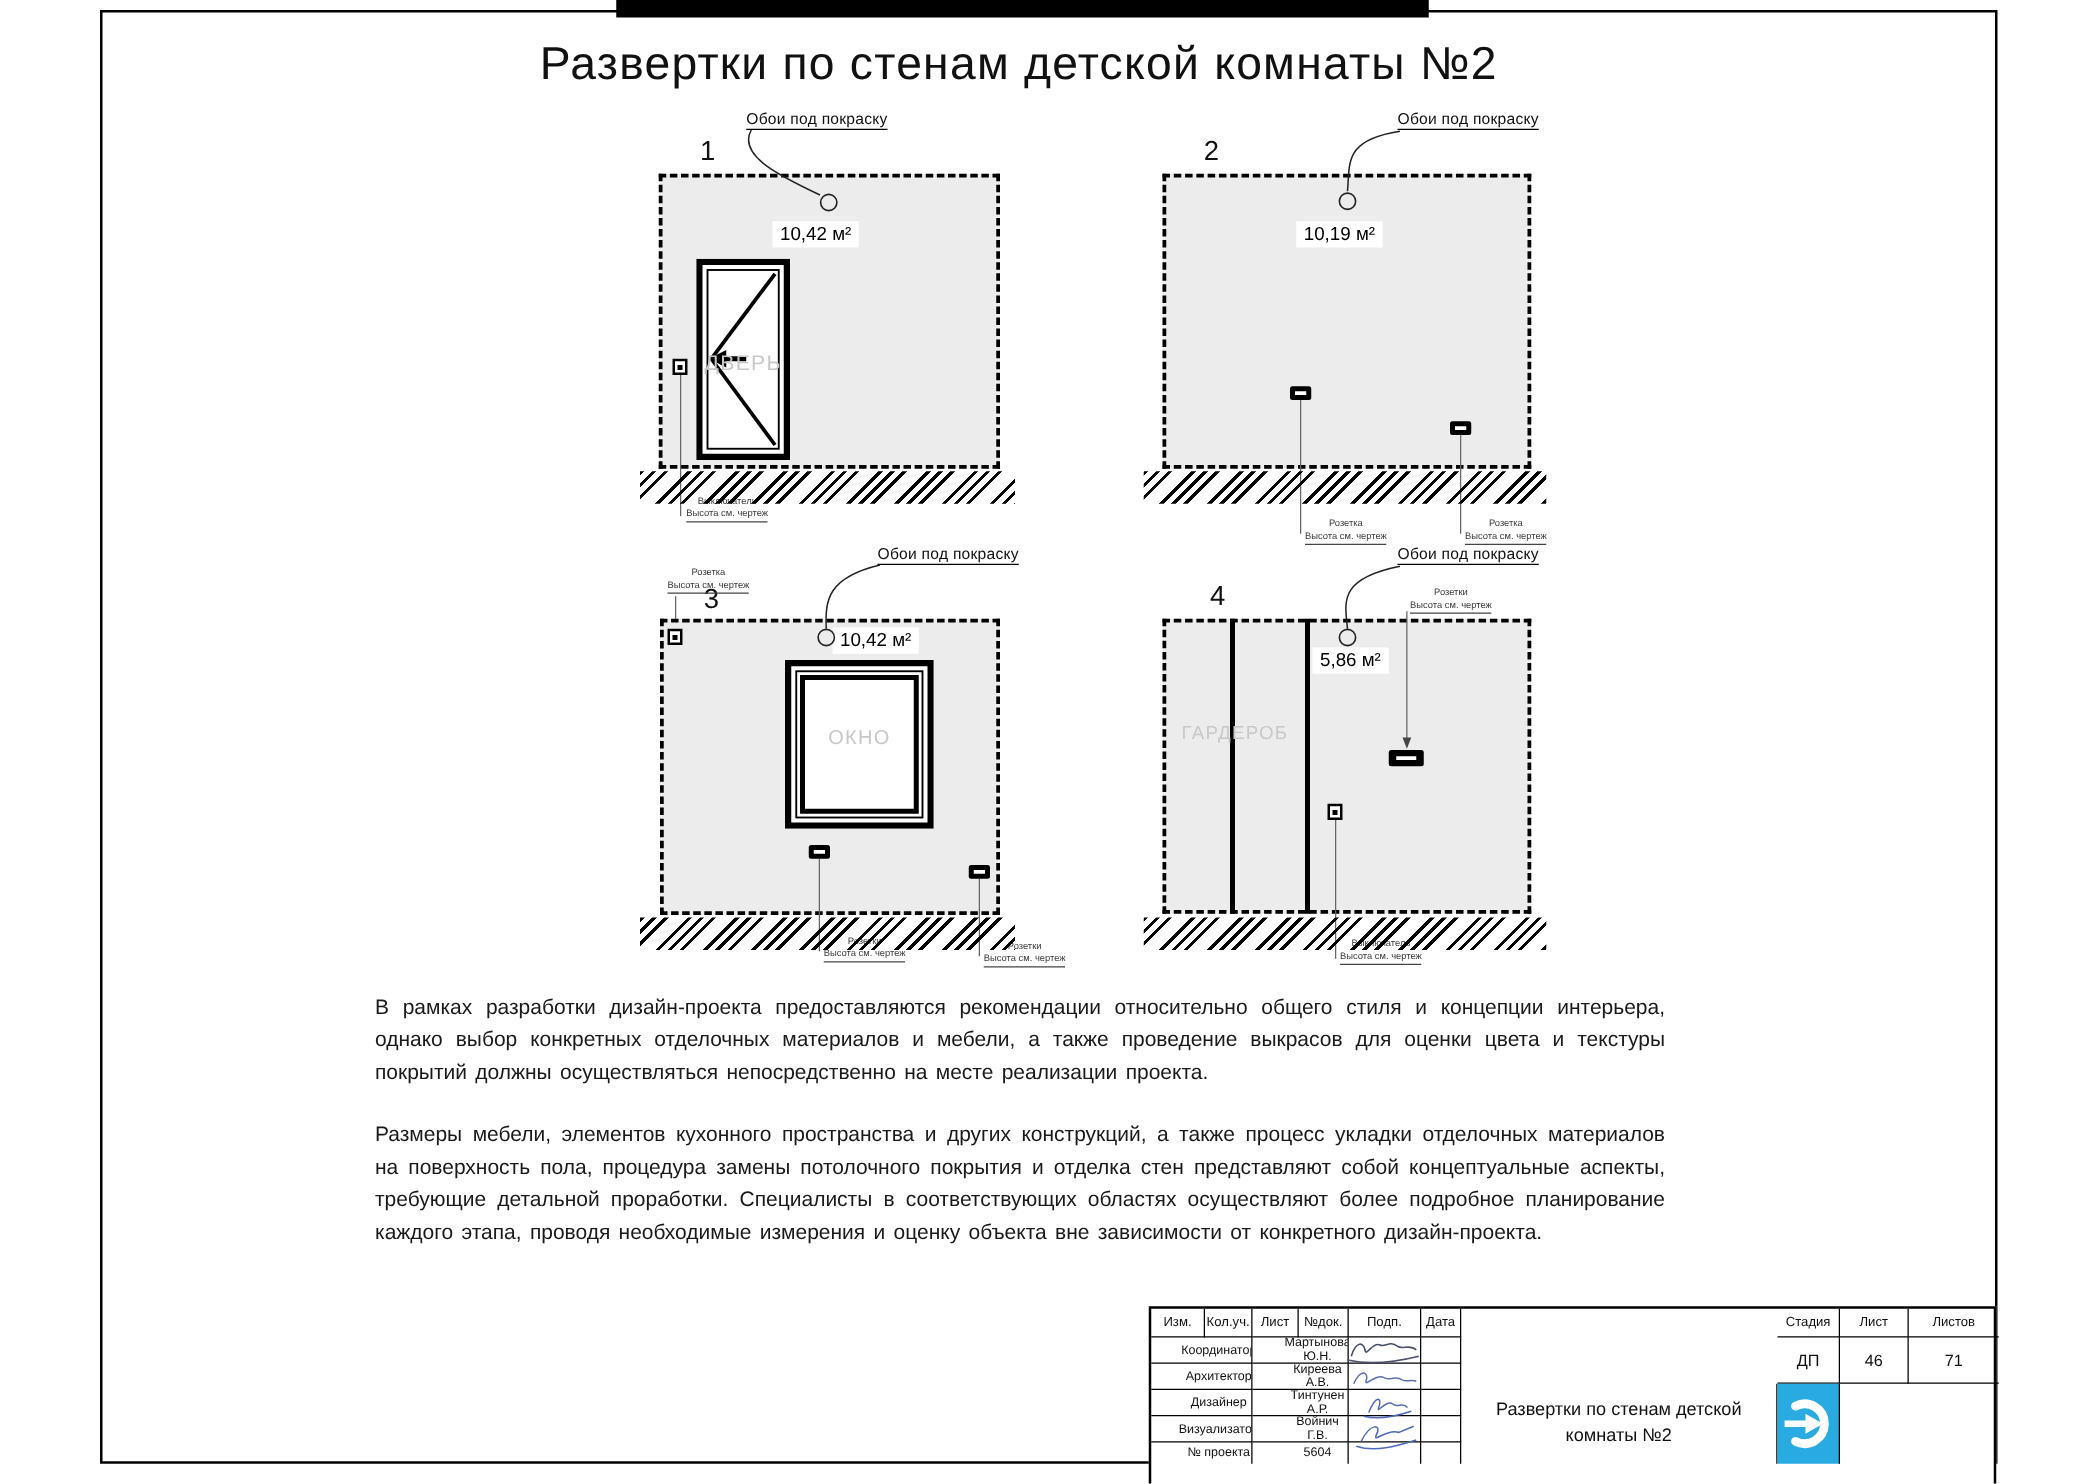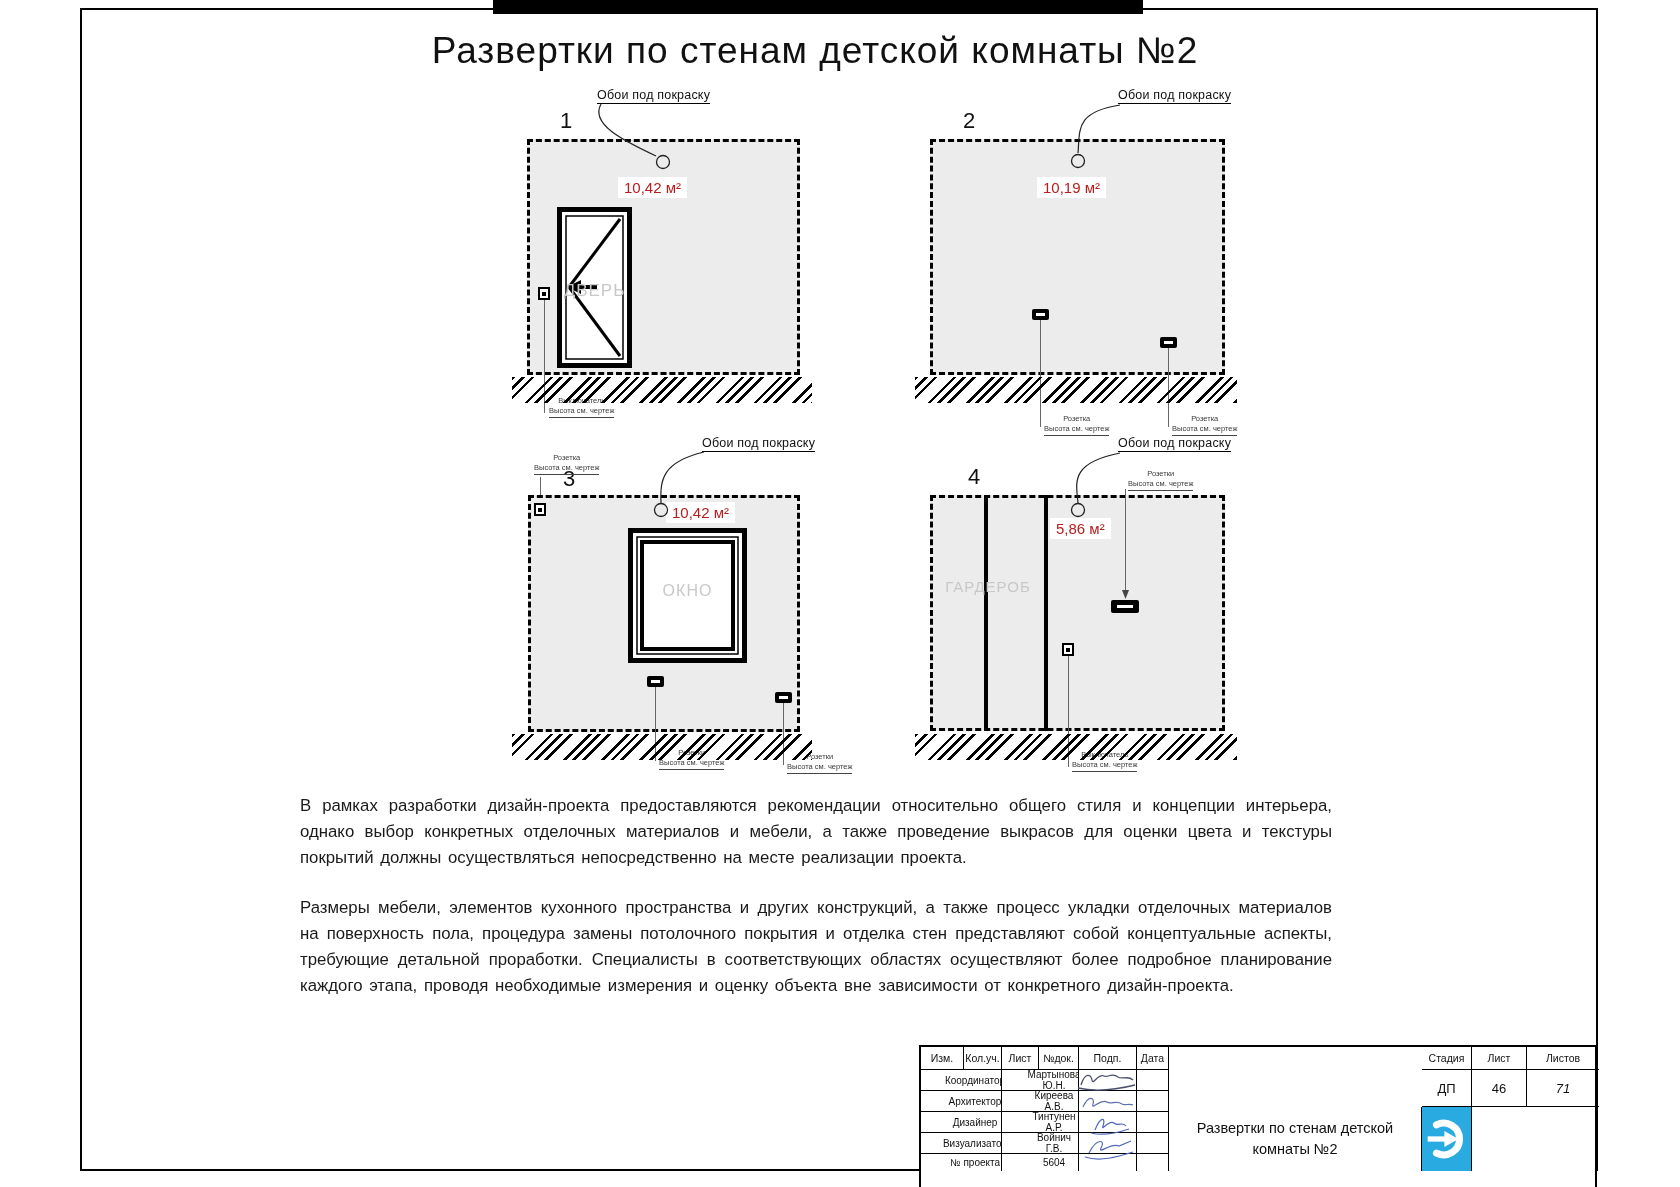--- a/index.html
+++ b/index.html
@@ -7,21 +7,21 @@
          font-family:"Liberation Sans",sans-serif;color:#111;}
   .abs{position:absolute;}
   .frame{position:absolute;left:80px;top:8px;width:1518px;height:1163px;border:2px solid #000;box-sizing:border-box;}
   .topbar{position:absolute;left:493px;top:0;width:650px;height:14px;background:#000;}
   .pagetitle{position:absolute;left:390px;top:30px;width:850px;text-align:center;
              font-size:37px;letter-spacing:1px;font-weight:400;white-space:nowrap;}
   .wall{position:absolute;background:#ececec;border:3.5px dashed #000;box-sizing:border-box;}
   .wallnum{position:absolute;font-size:22px;color:#111;}
   .callout{position:absolute;font-size:12.5px;letter-spacing:.2px;color:#111;
            border-bottom:1.2px solid #000;padding-bottom:1px;white-space:nowrap;}
-  .arealabel{position:absolute;background:#fff;font-size:15px;color:#b91c1c;text-align:center;
+  .arealabel{position:absolute;background:#fff;font-size:15px;color:#000000;text-align:center;
              padding:2px 6px;white-space:nowrap;}
   .ghost{position:absolute;color:#c8c8c8;text-align:center;letter-spacing:1px;}
   .ann{position:absolute;font-size:7.5px;color:#3a3a3a;text-align:center;line-height:1.3;white-space:nowrap;}
   .ann span{display:block;}
   .ann .u{border-bottom:1px solid #444;padding-bottom:1px;}
   .lead{position:absolute;width:1px;background:#666;}
   .hatch{position:absolute;height:26px;
      background:repeating-linear-gradient(135deg,#000 0 2.6px,transparent 2.6px 6.8px,
         #000 6.8px 9.4px,transparent 9.4px 13.6px,#000 13.6px 16.2px,transparent 16.2px 27px);}
   .socket-h{position:absolute;width:17px;height:11px;background:#000;border-radius:2px;display:flex;}
@@ -230,21 +230,21 @@
       <path d="M10,40 C16,27 22,31 20,37 C18,44 28,31 34,35 C38,38 43,33 49,37 C52,39 56,36 60,38" fill="none" stroke="#5c6fae" stroke-width="1.2"></path>
       <path d="M22,63 C28,48 33,51 30,59 C28,65 36,52 41,56 C45,60 49,54 53,59 M18,66 C30,69 44,66 56,62" fill="none" stroke="#4f69b8" stroke-width="1.2"></path>
       <path d="M16,86 C24,70 33,73 28,81 C25,88 38,75 46,79 L58,74 M12,90 C27,95 44,90 60,85" fill="none" stroke="#4f69b8" stroke-width="1.2"></path>
     </svg>
 
     <div class="cell hdr" style="left:501px;top:0;width:50px;height:23px;">Стадия</div>
     <div class="cell hdr" style="left:551px;top:0;width:55px;height:23px;">Лист</div>
     <div class="cell hdr noright" style="left:606px;top:0;width:72px;height:23px;">Листов</div>
     <div class="cell stval" style="left:501px;top:23px;width:50px;height:37px;">ДП</div>
     <div class="cell stval" style="left:551px;top:23px;width:55px;height:37px;">46</div>
-    <div class="cell stval noright" style="left:606px;top:23px;width:72px;height:37px;font-style:italic;">71</div>
+    <div class="cell stval noright" style="left:606px;top:23px;width:72px;height:37px;">71</div>
 
     <div class="cell shtitle nobottom" style="left:248px;top:60px;width:253px;height:64px;">Развертки по стенам детской комнаты №2</div>
     <div class="cell logo nobottom" style="left:501px;top:60px;width:50px;height:64px;">
       <svg width="44" height="52" viewBox="0 0 50 58">
         <path d="M13,13 A18,18 0 1 1 13,45" fill="none" stroke="#fff" stroke-width="8" stroke-linecap="round"></path>
         <line x1="3" y1="29" x2="24" y2="29" stroke="#fff" stroke-width="6"></line>
         <polygon points="22,20 38,29 22,38" fill="#fff"></polygon>
       </svg>
     </div>
   </div>

